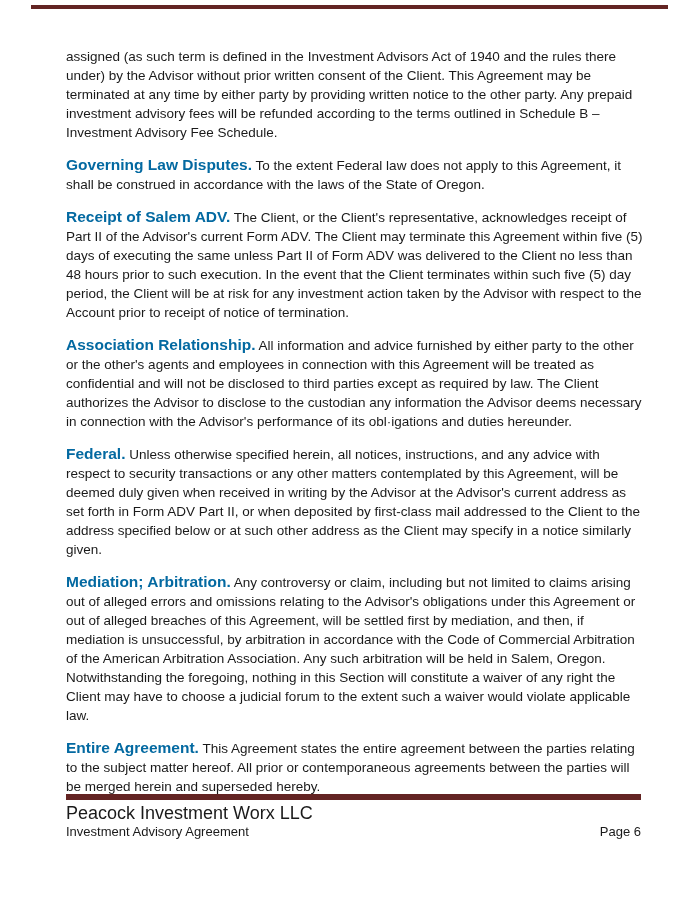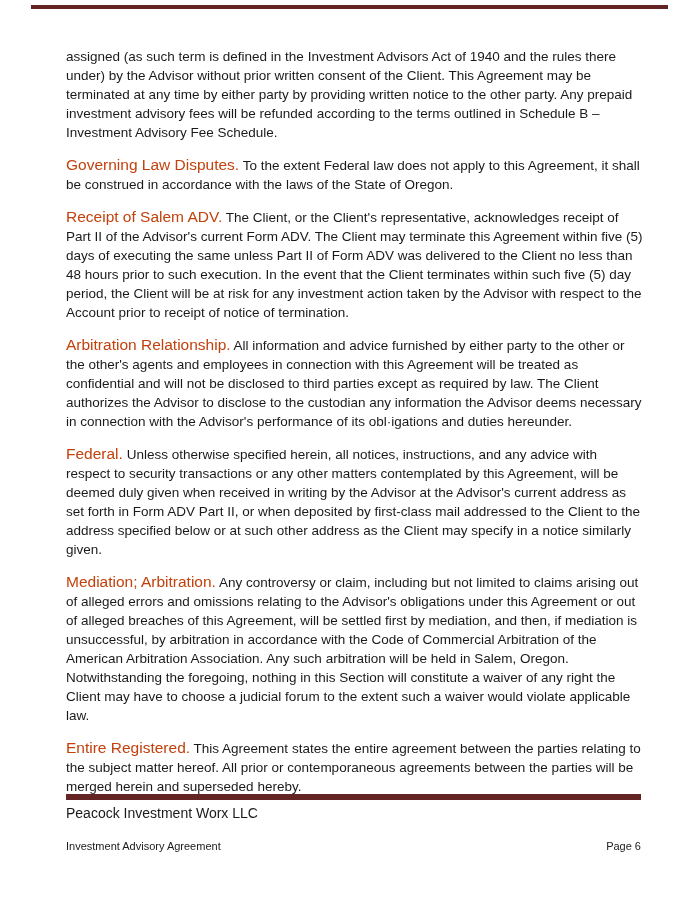--- a/index.html
+++ b/index.html
@@ -33,53 +33,53 @@
     width: 577px;
   }
   .section {
     margin: 0 0 13px 0;
     font-size: 13.5px;
     line-height: 19px;
     color: #1a1a1a;
     text-align: left;
   }
   .section .h {
-    font-weight: normal;
+    font-weight: bold;
     font-size: 15.5px;
     line-height: 19px;
-    color: #c2410c;
+    color: #0369a1;
   }
   .footer {
     position: absolute;
     left: 66px;
     top: 794px;
     width: 575px;
   }
   .footer-bar {
     width: 575px;
     height: 6px;
     background: #632423;
   }
   .footer-company {
     margin-top: 5px;
-    font-size: 14px;
+    font-size: 18px;
     line-height: 17px;
     color: #1a1a1a;
   }
   .footer-tagline {
     font-size: 10.5px;
     line-height: 13px;
     color: #3a3a3a;
   }
   .footer-row {
     display: flex;
     justify-content: space-between;
     align-items: baseline;
-    margin-top: 16px;
-    font-size: 11px;
+    margin-top: 1px;
+    font-size: 13px;
     line-height: 17px;
     color: #1a1a1a;
   }
 </style>
 </head>
 <body>
 
 <div class="page">
 
   <div class="top-rule"></div>
@@ -95,36 +95,36 @@
       <span class="h">Governing Law Disputes.</span>
       <span class="b">To the extent Federal law does not apply to this Agreement, it shall be construed in accordance with the laws of the State of Oregon.</span>
     </p>
 
     <p class="section">
       <span class="h">Receipt of Salem ADV.</span>
       <span class="b">The Client, or the Client's representative, acknowledges receipt of Part II of the Advisor's current Form ADV. The Client may terminate this Agreement within five (5) days of executing the same unless Part II of Form ADV was delivered to the Client no less than 48 hours prior to such execution. In the event that the Client terminates within such five (5) day period, the Client will be at risk for any investment action taken by the Advisor with respect to the Account prior to receipt of notice of termination.</span>
     </p>
 
     <p class="section">
-      <span class="h">Arbitration Relationship.</span>
+      <span class="h">Association Relationship.</span>
       <span class="b">All information and advice furnished by either party to the other or the other's agents and employees in connection with this Agreement will be treated as confidential and will not be disclosed to third parties except as required by law. The Client authorizes the Advisor to disclose to the custodian any information the Advisor deems necessary in connection with the Advisor's performance of its obl·igations and duties hereunder.</span>
     </p>
 
     <p class="section">
       <span class="h">Federal.</span>
       <span class="b">Unless otherwise specified herein, all notices, instructions, and any advice with respect to security transactions or any other matters contemplated by this Agreement, will be deemed duly given when received in writing by the Advisor at the Advisor's current address as set forth in Form ADV Part II, or when deposited by first-class mail addressed to the Client to the address specified below or at such other address as the Client may specify in a notice similarly given.</span>
     </p>
 
     <p class="section">
       <span class="h">Mediation; Arbitration.</span>
       <span class="b">Any controversy or claim, including but not limited to claims arising out of alleged errors and omissions relating to the Advisor's obligations under this Agreement or out of alleged breaches of this Agreement, will be settled first by mediation, and then, if mediation is unsuccessful, by arbitration in accordance with the Code of Commercial Arbitration of the American Arbitration Association. Any such arbitration will be held in Salem, Oregon. Notwithstanding the foregoing, nothing in this Section will constitute a waiver of any right the Client may have to choose a judicial forum to the extent such a waiver would violate applicable law.</span>
     </p>
 
     <p class="section">
-      <span class="h">Entire Registered.</span>
+      <span class="h">Entire Agreement.</span>
       <span class="b">This Agreement states the entire agreement between the parties relating to the subject matter hereof. All prior or contemporaneous agreements between the parties will be merged herein and superseded hereby.</span>
     </p>
 
 
   </div>
 
   <div class="footer">
     <div class="footer-bar"></div>
     <div class="footer-company">Peacock Investment Worx LLC</div>
     <div class="footer-row">

